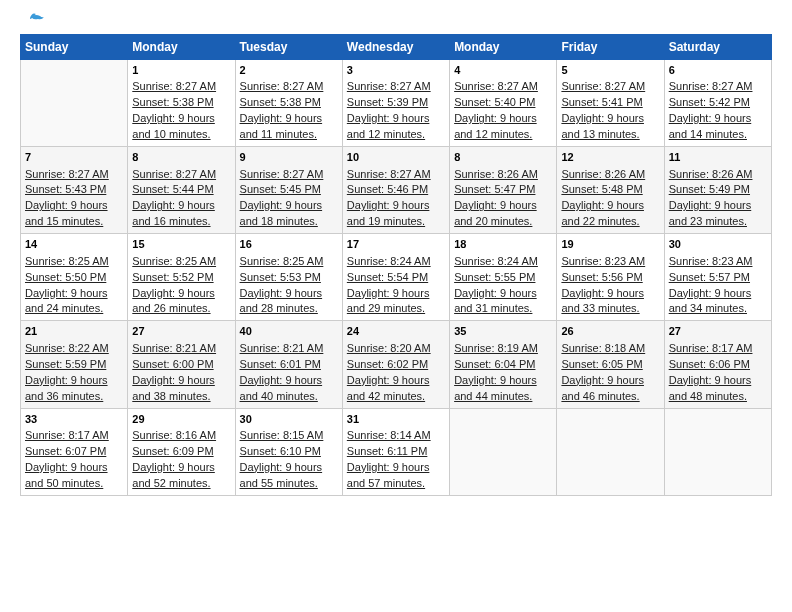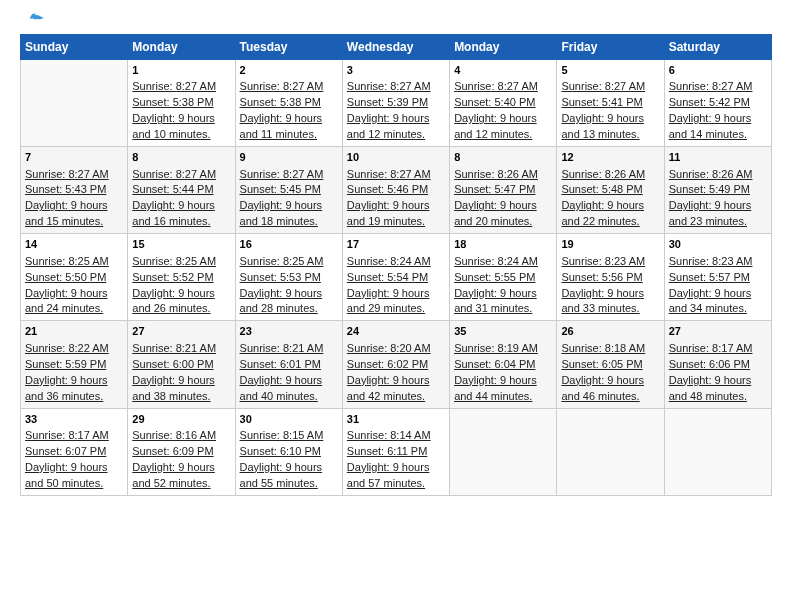--- a/index.html
+++ b/index.html
@@ -206,21 +206,21 @@
         <tr>
           <td>
             <span class="day-number">21</span>
             <div class="day-info">Sunrise: 8:22 AM<br>Sunset: 5:59 PM<br>Daylight: 9 hours<br>and 36 minutes.</div>
           </td>
           <td>
             <span class="day-number">27</span>
             <div class="day-info">Sunrise: 8:21 AM<br>Sunset: 6:00 PM<br>Daylight: 9 hours<br>and 38 minutes.</div>
           </td>
           <td>
-            <span class="day-number">23</span>
+            <span class="day-number">40</span>
             <div class="day-info">Sunrise: 8:21 AM<br>Sunset: 6:01 PM<br>Daylight: 9 hours<br>and 40 minutes.</div>
           </td>
           <td>
             <span class="day-number">24</span>
             <div class="day-info">Sunrise: 8:20 AM<br>Sunset: 6:02 PM<br>Daylight: 9 hours<br>and 42 minutes.</div>
           </td>
           <td>
             <span class="day-number">35</span>
             <div class="day-info">Sunrise: 8:19 AM<br>Sunset: 6:04 PM<br>Daylight: 9 hours<br>and 44 minutes.</div>
           </td>

